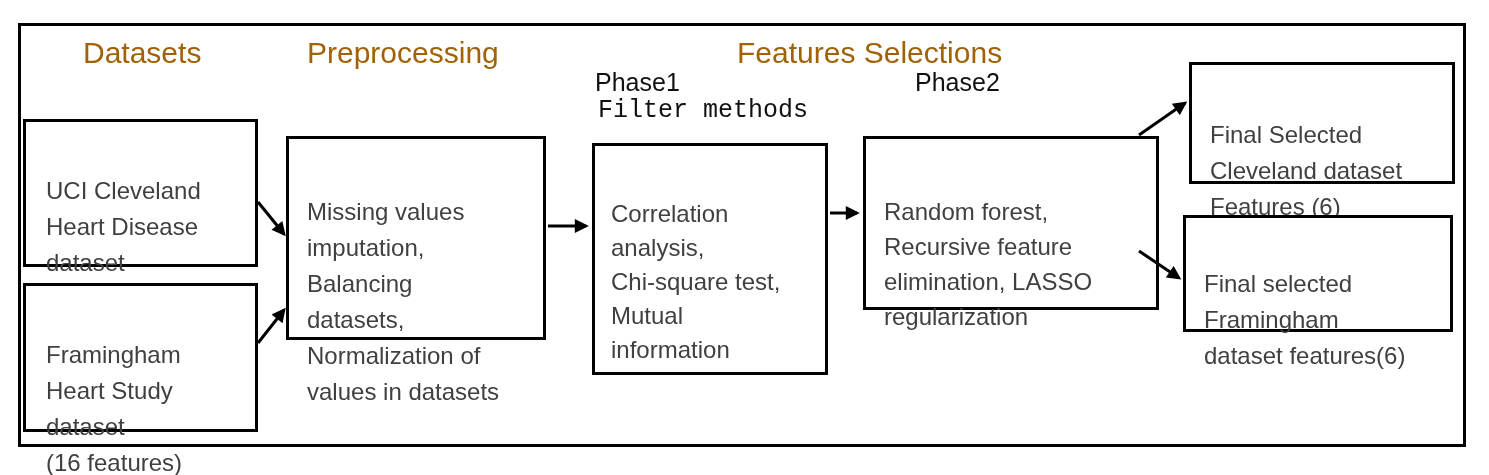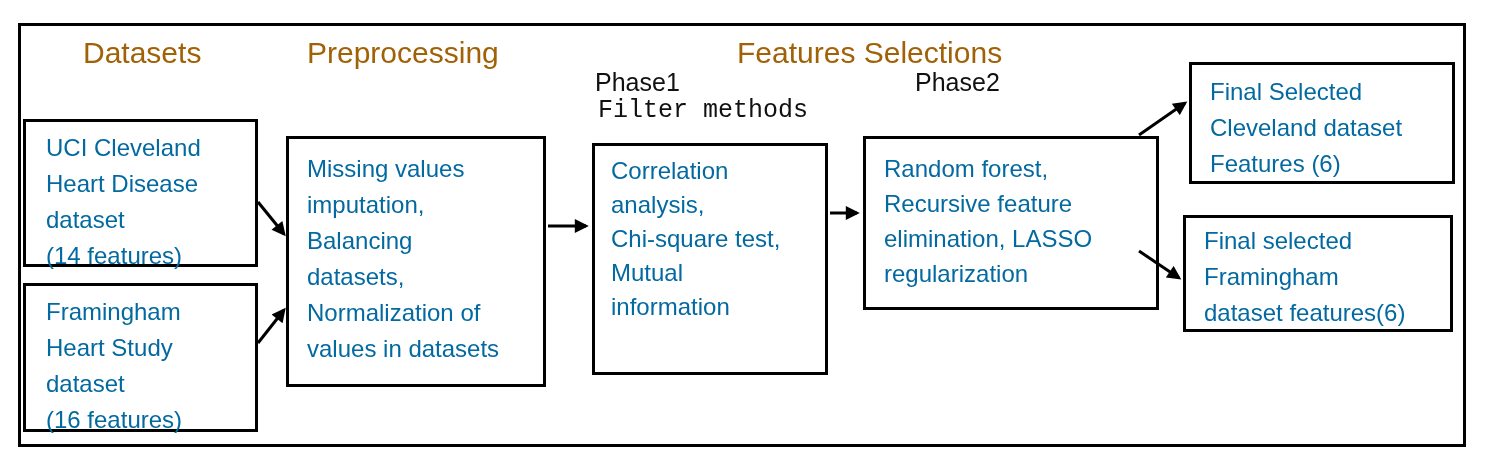--- a/index.html
+++ b/index.html
@@ -49,32 +49,33 @@
     position: absolute;
     border: 3px solid #000000;
     box-sizing: border-box;
     background: #ffffff;
   }
   .node-text {
     display: block;
     white-space: pre-line;
     font-size: 24px;
     line-height: 36px;
-    color: #0369a1;
+    color: #404040;
+    margin-top: 43px;
   }
   .arrows {
     position: absolute;
     left: 0;
     top: 0;
     pointer-events: none;
   }
   
   .n-uci        { left: 23px;   top: 119px; width: 235px; height: 148px; padding: 8px 6px 0 20px; }
   .n-fram       { left: 23px;   top: 283px; width: 235px; height: 149px; padding: 8px 6px 0 20px; }
-  .n-prep       { left: 286px;  top: 136px; width: 260px; height: 251px; padding: 12px 4px 0 18px; }
+  .n-prep       { left: 286px;  top: 136px; width: 260px; height: 204px; padding: 12px 4px 0 18px; }
   .n-phase1     { left: 592px;  top: 143px; width: 236px; height: 232px; padding: 8px 4px 0 16px; }
   .n-phase1 .node-text { line-height: 34px; }
   .n-phase2     { left: 863px;  top: 136px; width: 296px; height: 174px; padding: 12px 4px 0 18px; }
   .n-phase2 .node-text { line-height: 35px; }
   .n-final-clev { left: 1189px; top: 62px;  width: 266px; height: 122px; padding: 9px 4px 0 18px; }
   .n-final-fram { left: 1183px; top: 215px; width: 270px; height: 117px; padding: 5px 4px 0 18px; }
   
   .h-datasets   { left: 83px;  top: 36px; }
   .h-prep       { left: 307px; top: 36px; }
   .h-featsel    { left: 737px; top: 36px; }

